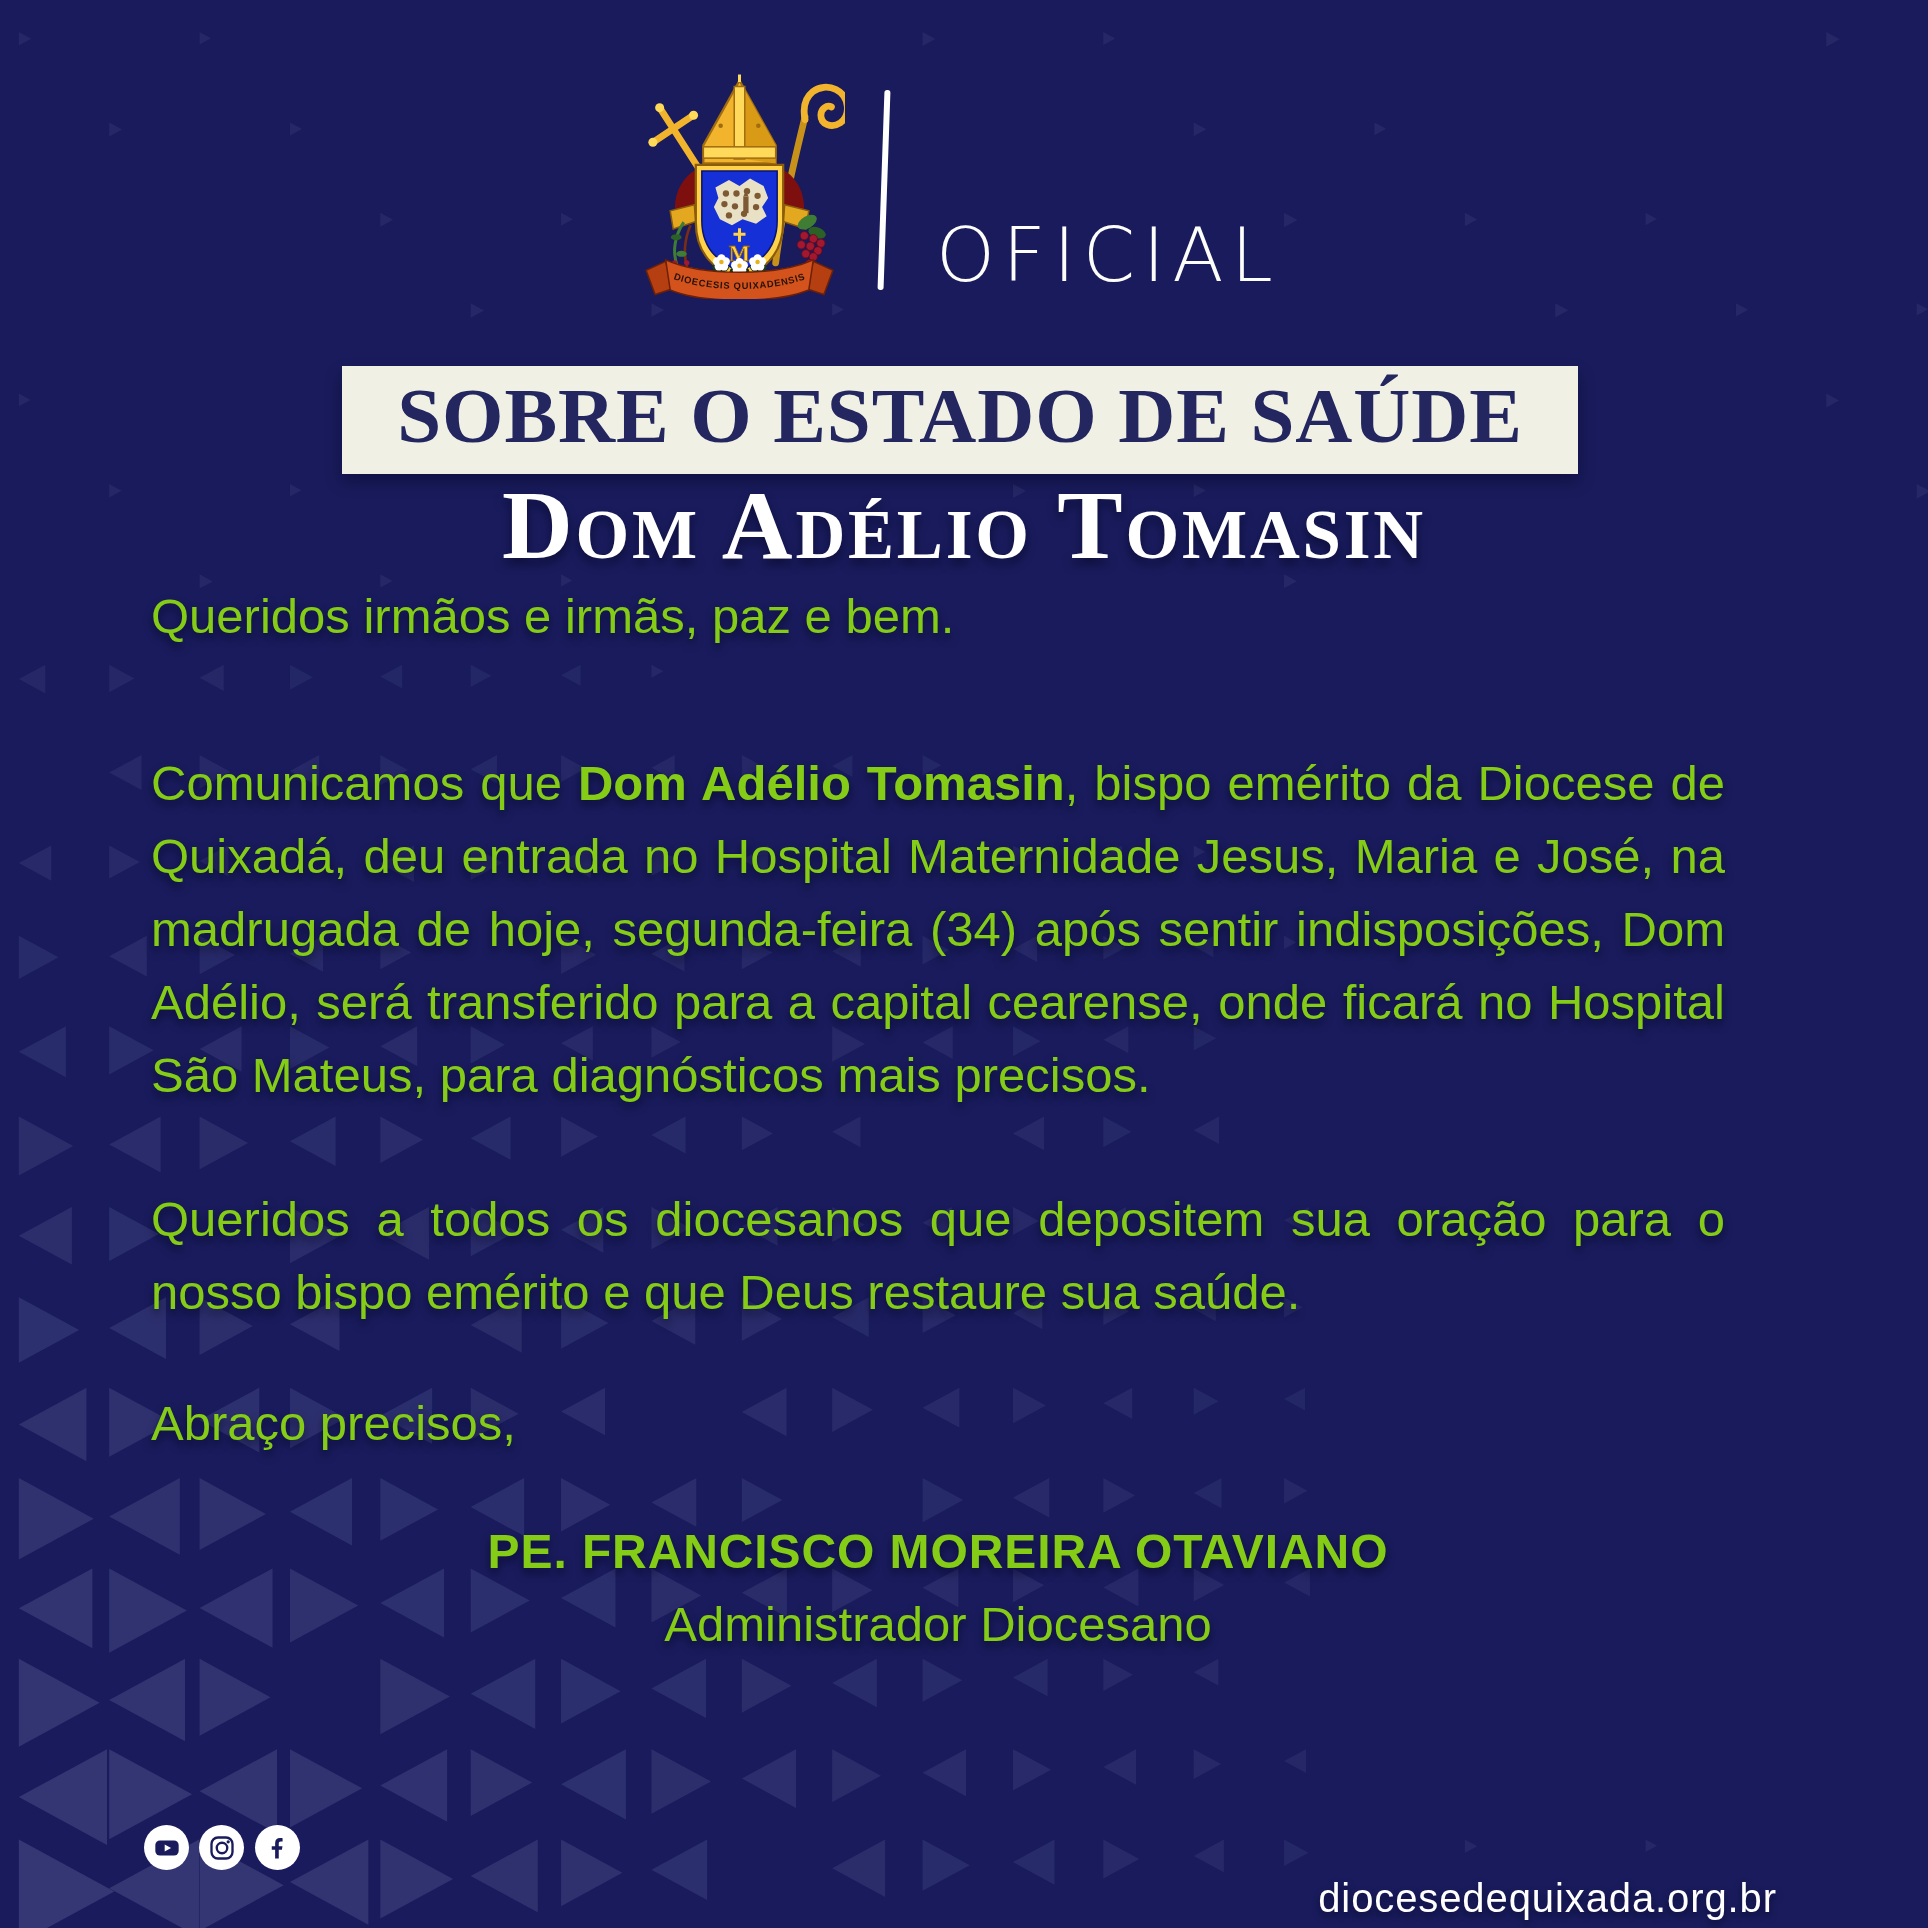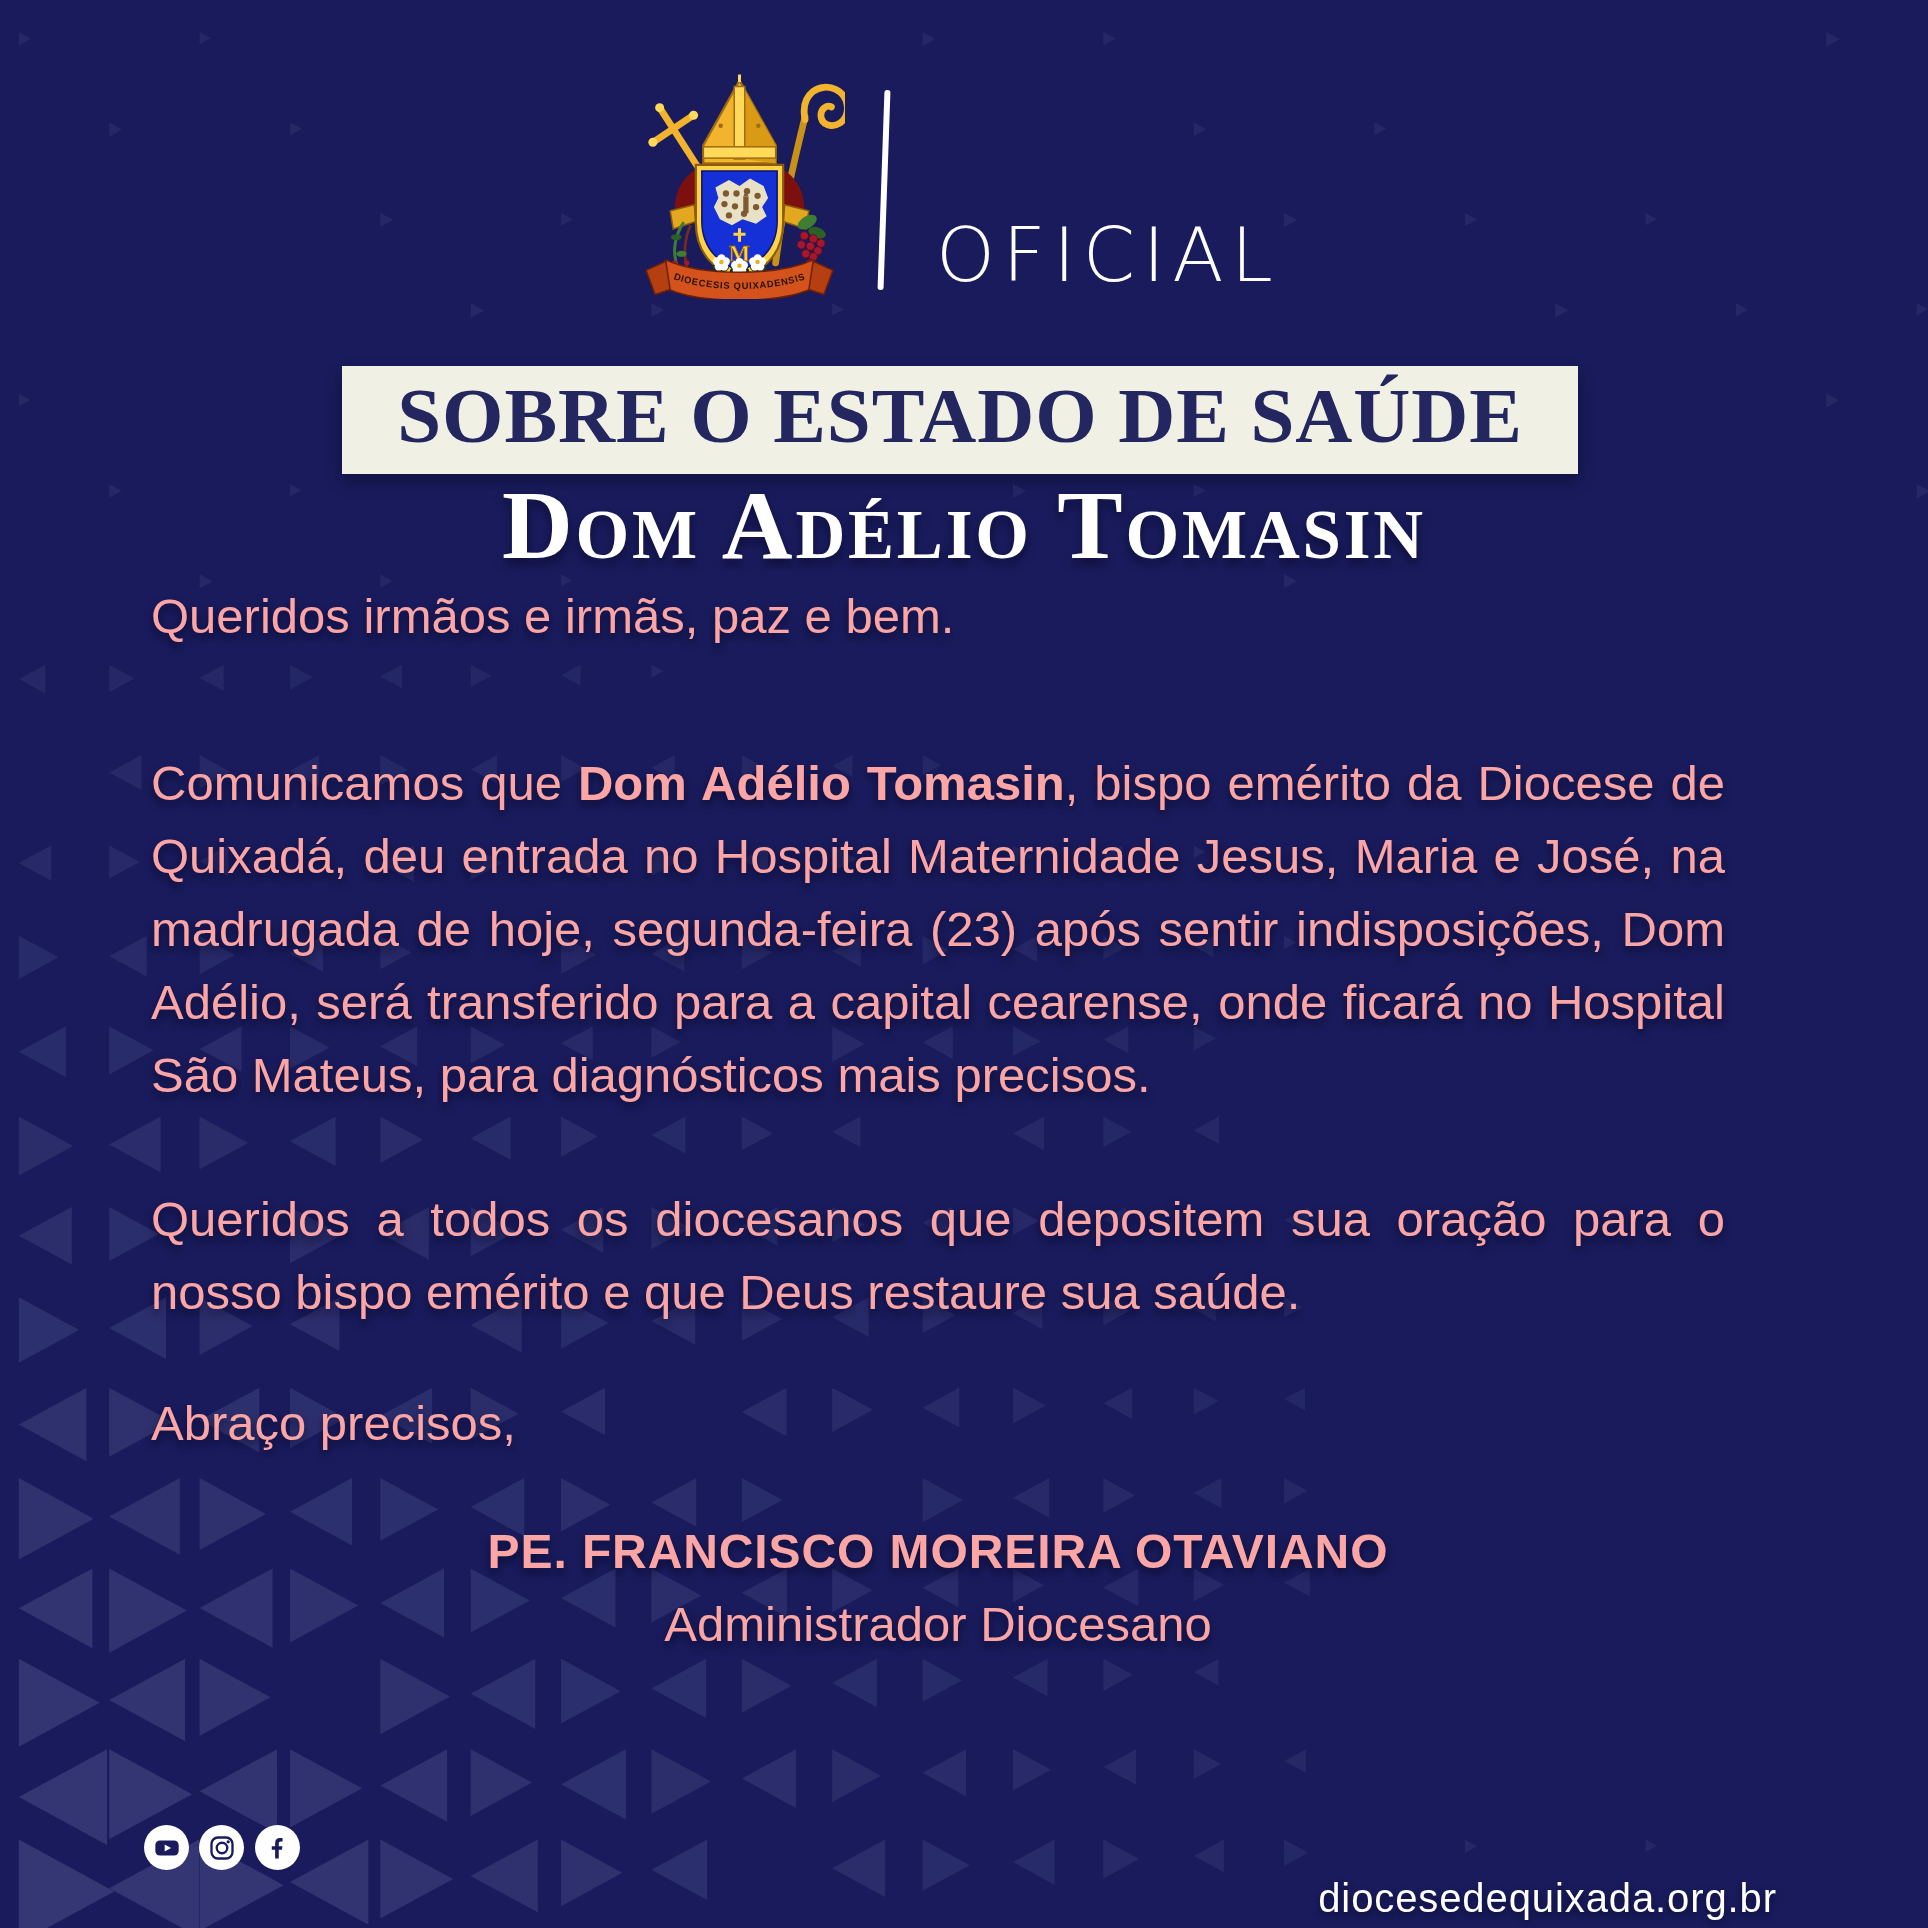--- a/index.html
+++ b/index.html
@@ -21,21 +21,21 @@
   .banner{left:342px;top:366px;width:1236px;height:108px;background:#f0f1e4;
           display:flex;align-items:center;justify-content:center;
           box-shadow:0 7.5px 15px rgba(2,3,20,.35);}
   .banner span{font-family:"Liberation Serif",serif;font-weight:700;font-size:79px;color:#23265f;
                letter-spacing:0.9px;transform:translateY(-3.8px);}
   .subject{left:0;top:469px;width:1928px;text-align:center;font-family:"Liberation Serif",serif;
            font-weight:700;font-variant:small-caps;font-size:98px;color:#ffffff;letter-spacing:2.8px;
            text-shadow:0 5.6px 9.4px rgba(3,4,25,.5);}
 
   
-  .body-text{left:151px;top:580px;width:1574px;color:#fca5a5;font-size:49px;line-height:73px;
+  .body-text{left:151px;top:580px;width:1574px;color:#84cc16;font-size:49px;line-height:73px;
              text-shadow:0 4.7px 8.5px rgba(3,4,25,.55);}
   .body-text p{margin:0;}
   .greeting{margin-bottom:94px !important;}
   .para-main{margin-bottom:71px !important;text-align:justify;}
   .para-prayer{margin-bottom:58px !important;text-align:justify;}
   .closing{margin-bottom:55px !important;}
   .body-text strong{font-weight:700;}
   .signature{text-align:center;}
   .sig-name{font-weight:700;font-size:48px;line-height:73px;letter-spacing:0.9px;}
   .sig-role{font-size:49px;line-height:73px;}
@@ -394,21 +394,21 @@
   <div class="layer divider"></div>
   <div class="layer brand-subtitle">OFICIAL</div>
 
   <div class="layer banner">
       <span>SOBRE O ESTADO DE SAÚDE</span>
     </div>
   <div class="layer subject">Dom Adélio Tomasin</div>
 
   <main class="layer body-text">
     <p class="greeting">Queridos irmãos e irmãs, paz e bem.</p>
-    <p class="para-main"><span>Comunicamos que </span><strong>Dom Adélio Tomasin</strong><span>, bispo emérito da Diocese de Quixadá, deu entrada no Hospital Maternidade Jesus, Maria e José, na madrugada de hoje, segunda-feira (23) após sentir indisposições, Dom Adélio, será transferido para a capital cearense, onde ficará no Hospital São Mateus, para diagnósticos mais precisos.</span></p>
+    <p class="para-main"><span>Comunicamos que </span><strong>Dom Adélio Tomasin</strong><span>, bispo emérito da Diocese de Quixadá, deu entrada no Hospital Maternidade Jesus, Maria e José, na madrugada de hoje, segunda-feira (34) após sentir indisposições, Dom Adélio, será transferido para a capital cearense, onde ficará no Hospital São Mateus, para diagnósticos mais precisos.</span></p>
     <p class="para-prayer">Queridos a todos os diocesanos que depositem sua oração para o nosso bispo emérito e que Deus restaure sua saúde.</p>
     <p class="closing">Abraço precisos,</p>
     <div class="signature">
       <div class="sig-name">PE. FRANCISCO MOREIRA OTAVIANO</div>
       <div class="sig-role">Administrador Diocesano</div>
     </div>
   </main>
 
   <div class="layer socials">
     <span class="social">

